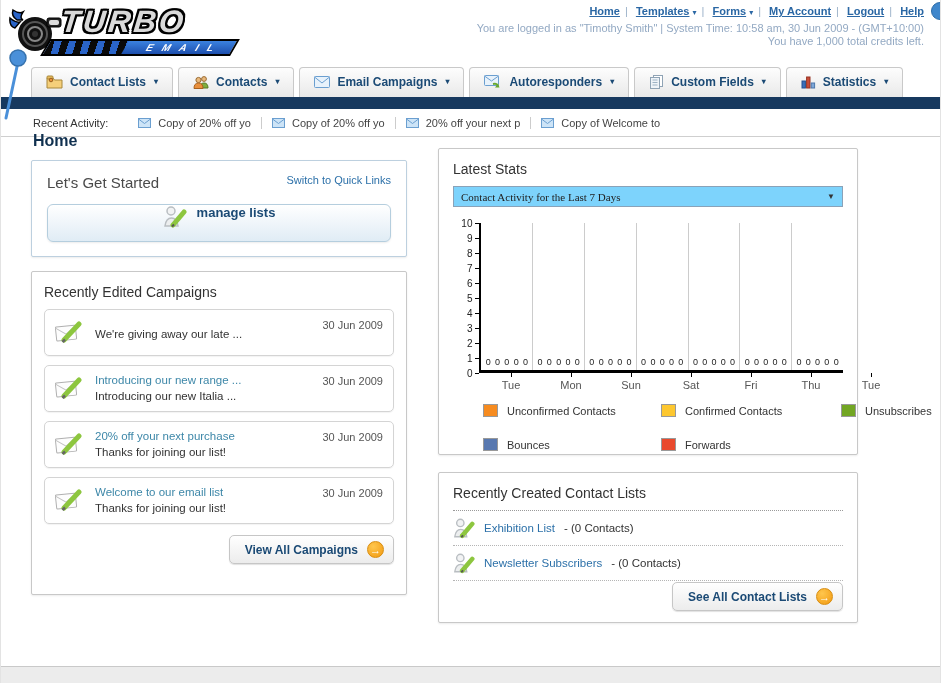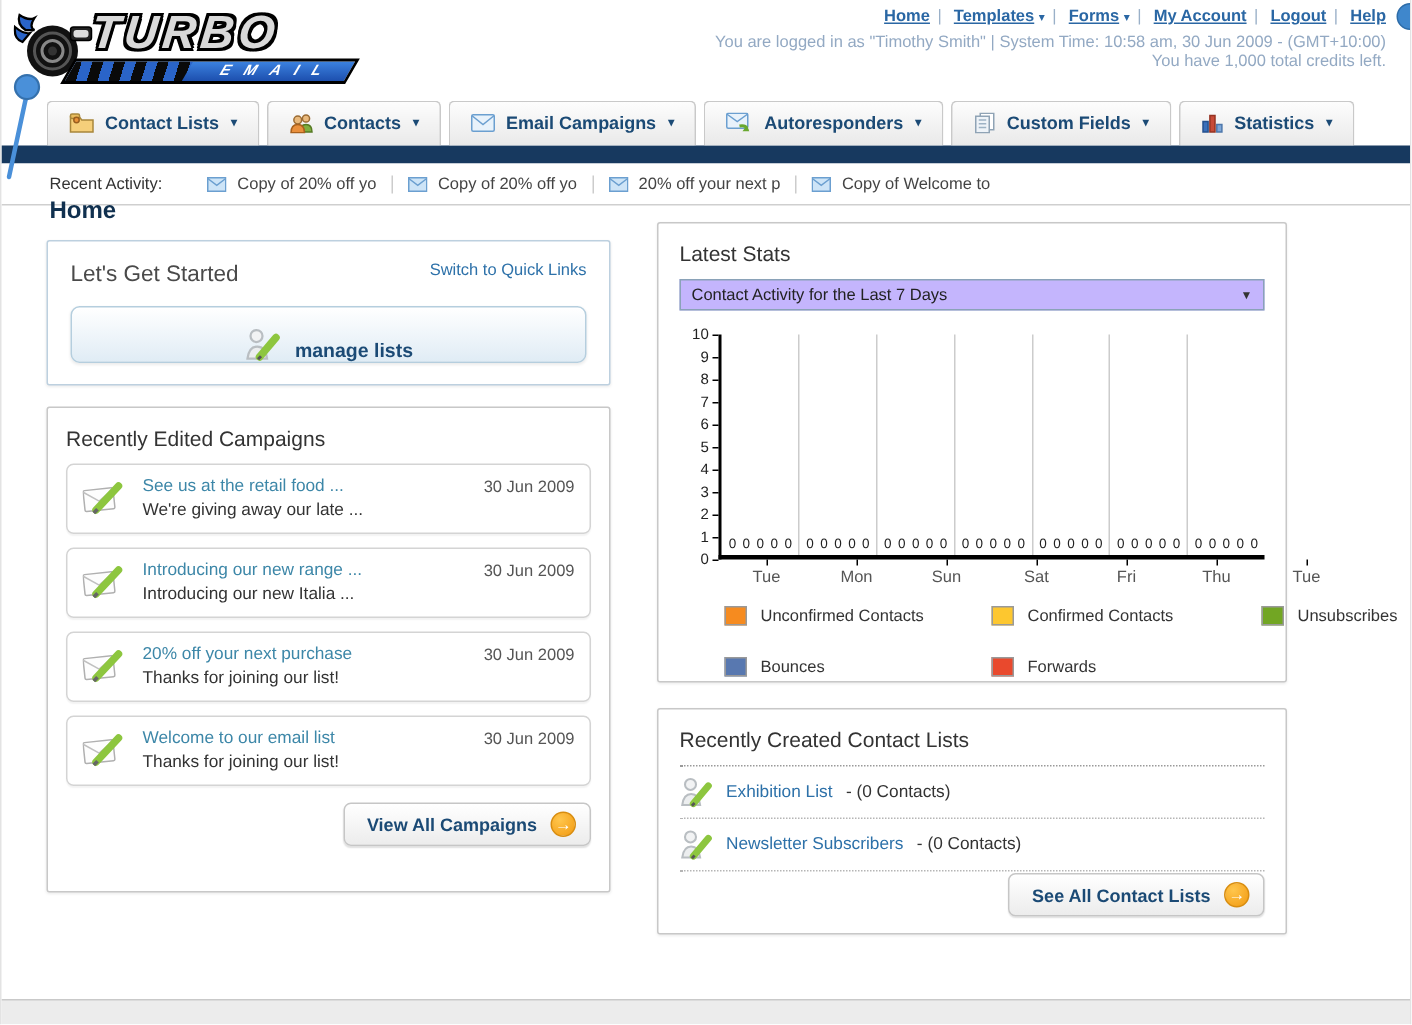--- a/index.html
+++ b/index.html
@@ -55,21 +55,21 @@
   .home-title { position:absolute; left:32px; top:132px; font-size:16px; font-weight:bold; color:#10304f; }
 
   .panel { background:#fff; border:1px solid #c8c8c8; border-radius:2px; box-shadow:0 1px 2px rgba(0,0,0,0.08); }
 
   .left-col { position:absolute; left:30px; top:160px; width:376px; }
   .gs-panel { border-color:#bdd0df; padding:13px 15px; height:97px; }
   .gs-head { display:flex; justify-content:space-between; align-items:flex-start; }
   .gs-title { font-size:15px; color:#4a4a4a; }
   .switch-link { font-size:11px; color:#2d71a9; cursor:pointer; }
   .gs-buttons { display:flex; gap:14px; margin-top:13px; }
-  .gs-btn { flex:1; display:flex; align-items:flex-end; justify-content:center; gap:10px; height:38px;
+  .gs-btn { flex:1; display:flex; align-items:flex-start; justify-content:center; gap:10px; height:38px;
             border:1px solid #b5cede; border-radius:6px; background:linear-gradient(#ffffff,#e0ecf5);
             font-size:13px; font-weight:bold; color:#1b4a75; cursor:pointer;
             box-shadow:inset 0 1px 0 #fff, 0 1px 2px rgba(0,0,0,0.08); }
 
   .camp-panel { margin-top:14px; padding:12px 12px 13px; height:324px; }
   .panel-title { font-size:14px; color:#333; }
   .show-bar { margin-top:9px; background:#d9e8f6; padding:5px 8px; display:flex; align-items:center;
               gap:16px; font-size:11px; }
   .show-label { font-weight:bold; color:#16456f; }
   .chip-active { background:#fff; border-radius:3px; padding:3px 9px; color:#16456f;
@@ -87,22 +87,22 @@
               padding:5px 9px 5px 15px; background:linear-gradient(#ffffff,#ececec); font-size:12px;
               font-weight:bold; color:#1b4a75; cursor:pointer; box-shadow:0 1px 1px rgba(0,0,0,0.12); }
   .arrow-circle { width:17px; height:17px; border-radius:50%;
                   background:radial-gradient(circle at 35% 30%, #ffc64d, #f29a11);
                   border:1px solid #d88d10; color:#fff; font-size:11px; line-height:16px; text-align:center;
                   font-weight:bold; }
 
   .right-col { position:absolute; left:423px; top:148px; width:420px;margin-left:14px; }
   .stats-panel { padding:12px 14px; height:307px; }
   .stats-select { margin-top:9px; border:1px solid #8aa2b8; height:21px; display:flex; align-items:center;
-                  justify-content:space-between; padding:0 7px; font-size:11px; color:#222; background:#c4b5fd;
-                  cursor:pointer; }
+                  justify-content:space-between; padding:0 7px; font-size:11px; color:#222; background:#7dd3fc;
+                  cursor:pointer;font-family:Liberation Serif, serif; }
   .select-arrow { font-size:8px; color:#333; }
 
   .chart { margin-top:16px; display:flex; margin-left:4px;justify-content:center; }
   .y-axis { position:relative; height:150px; width:26px; }
   .y-row { position:absolute; right:0; display:flex; align-items:center; gap:3px; font-size:10px; color:#222; }
   .ytick { width:4px; height:1px; background:#000; display:inline-block; }
   .plot { position:relative; width:420px; height:150px; border-left:2px solid #000; border-bottom:3px solid #000;
           display:flex; }
   .col { flex:1; position:relative; border-right:1px solid #ccc; }
   .col:last-child { border-right:none; }
@@ -285,21 +285,20 @@
       <div class="camp-row">
         <svg class="camp-icon" width="30" height="23" viewBox="0 0 30 23">
           <g transform="rotate(-6 12 12)">
               <rect x="1" y="5" width="20" height="14" rx="1" fill="#fdfdfd" stroke="#b0b0b0"></rect>
               <path d="M1 6 L11 13 L21 6" fill="none" stroke="#c0c0c0"></path>
             </g>
           <path d="M9 19 L24 3" stroke="#8dc63f" stroke-width="5" stroke-linecap="round"></path>
           <path d="M7.5 21 L10 18.5" stroke="#666" stroke-width="2.5"></path>
         </svg>
         <span class="camp-text">
-          <a class="camp-link">See us at the retail food ...</a>
           <span class="camp-sub">We're giving away our late ...</span>
         </span>
         <span class="camp-date">30 Jun 2009</span>
       </div>
 
       <div class="camp-row">
         <svg class="camp-icon" width="30" height="23" viewBox="0 0 30 23">
           <g transform="rotate(-6 12 12)">
               <rect x="1" y="5" width="20" height="14" rx="1" fill="#fdfdfd" stroke="#b0b0b0"></rect>
               <path d="M1 6 L11 13 L21 6" fill="none" stroke="#c0c0c0"></path>

